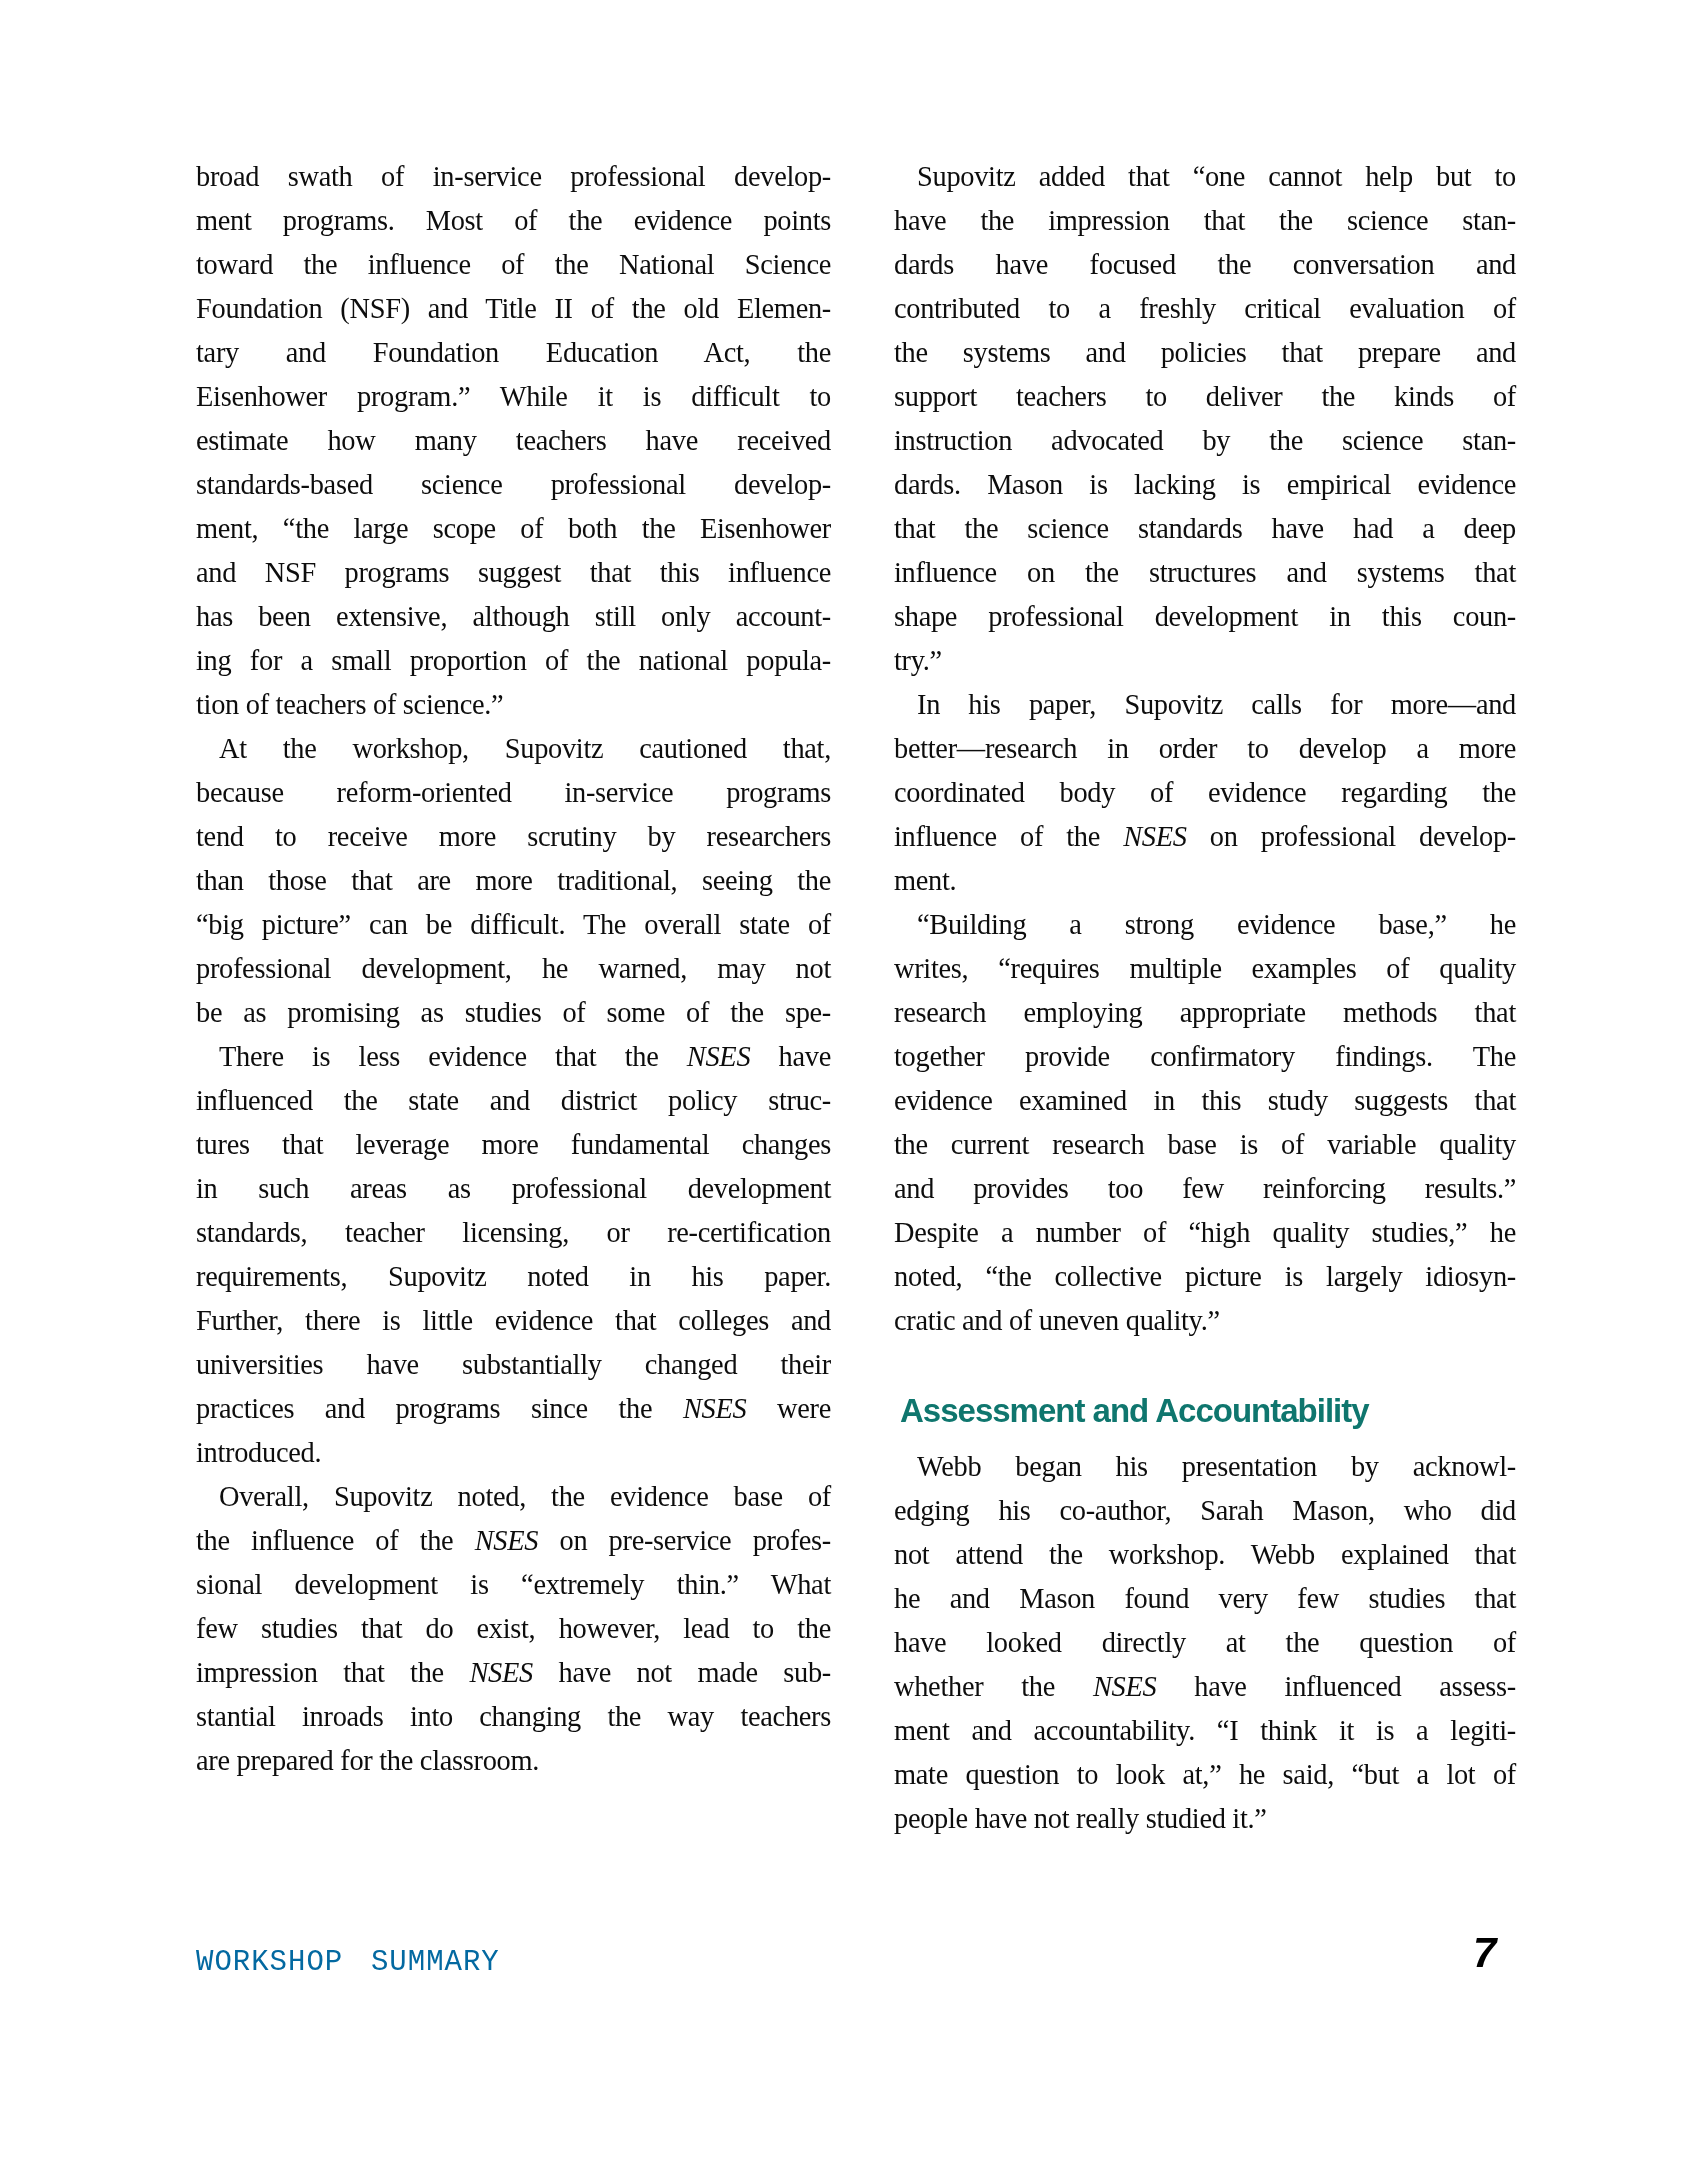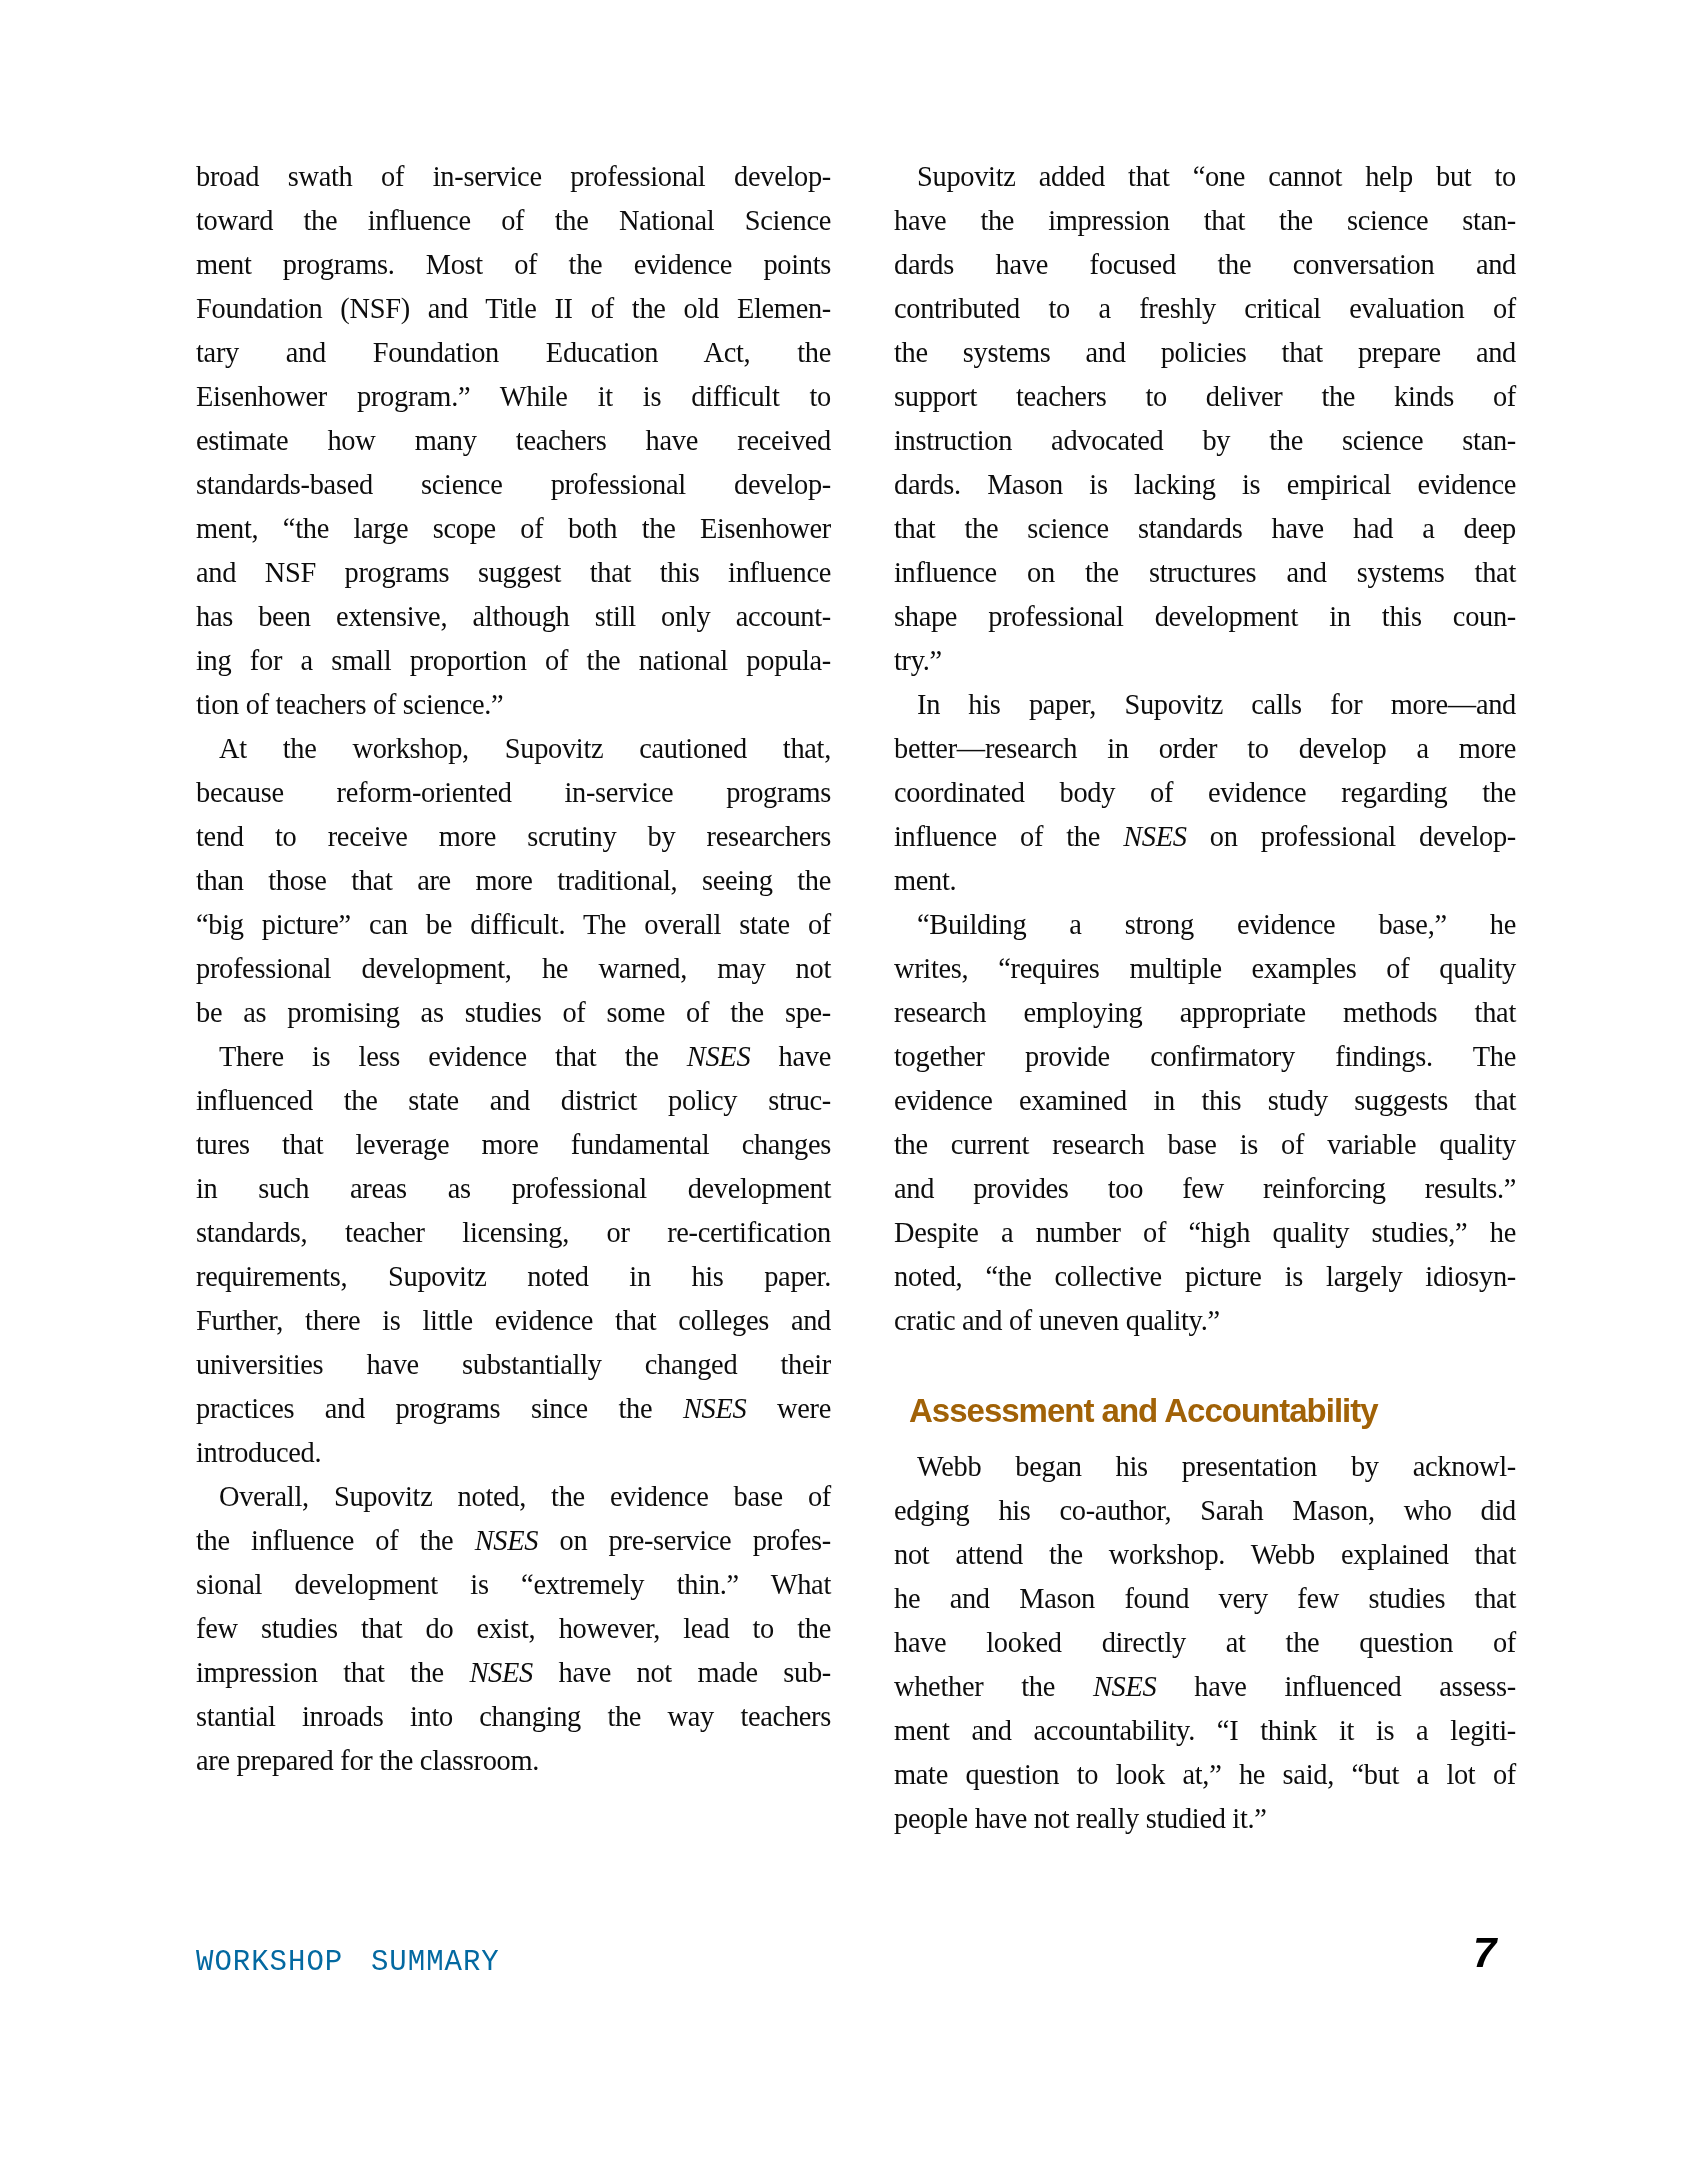--- a/index.html
+++ b/index.html
@@ -26,22 +26,22 @@
   }
   .line.last { text-align: right; text-align-last: left; }
   .line.indent { text-indent: 23px; }
   .line i { }
   .section-heading {
     font-family: "Liberation Sans", sans-serif;
     font-weight: 700;
     font-size: 33px;
     line-height: 38px;
     letter-spacing: -1px;
-    color: #a16207;
-    margin: 49px 0 15px 15px;
+    color: #0f766e;
+    margin: 49px 0 15px 6px;
   }
   .footer-label {
     position: absolute;
     left: 196px; top: 1948px;
     font-family: Liberation Mono, monospace;
     font-weight: 400;
     font-size: 29px;
     line-height: 29px;
     letter-spacing: 1px;
     word-spacing: 9.3px;
@@ -57,22 +57,22 @@
     line-height: 42px;
     color: #000000;
   }
 </style>
 </head>
 <body>
 
 <div class="page">
   <div class="col col-left">
       <div class="line">broad swath of in-service professional develop-</div>
+      <div class="line">ment programs. Most of the evidence points</div>
       <div class="line">toward the influence of the National Science</div>
-      <div class="line">ment programs. Most of the evidence points</div>
       <div class="line">Foundation (NSF) and Title II of the old Elemen-</div>
       <div class="line">tary and Foundation Education Act, the</div>
       <div class="line">Eisenhower program.” While it is difficult to</div>
       <div class="line">estimate how many teachers have received</div>
       <div class="line">standards-based science professional develop-</div>
       <div class="line">ment, “the large scope of both the Eisenhower</div>
       <div class="line">and NSF programs suggest that this influence</div>
       <div class="line">has been extensive, although still only account-</div>
       <div class="line">ing for a small proportion of the national popula-</div>
       <div class="line last">tion of teachers of science.”</div>

